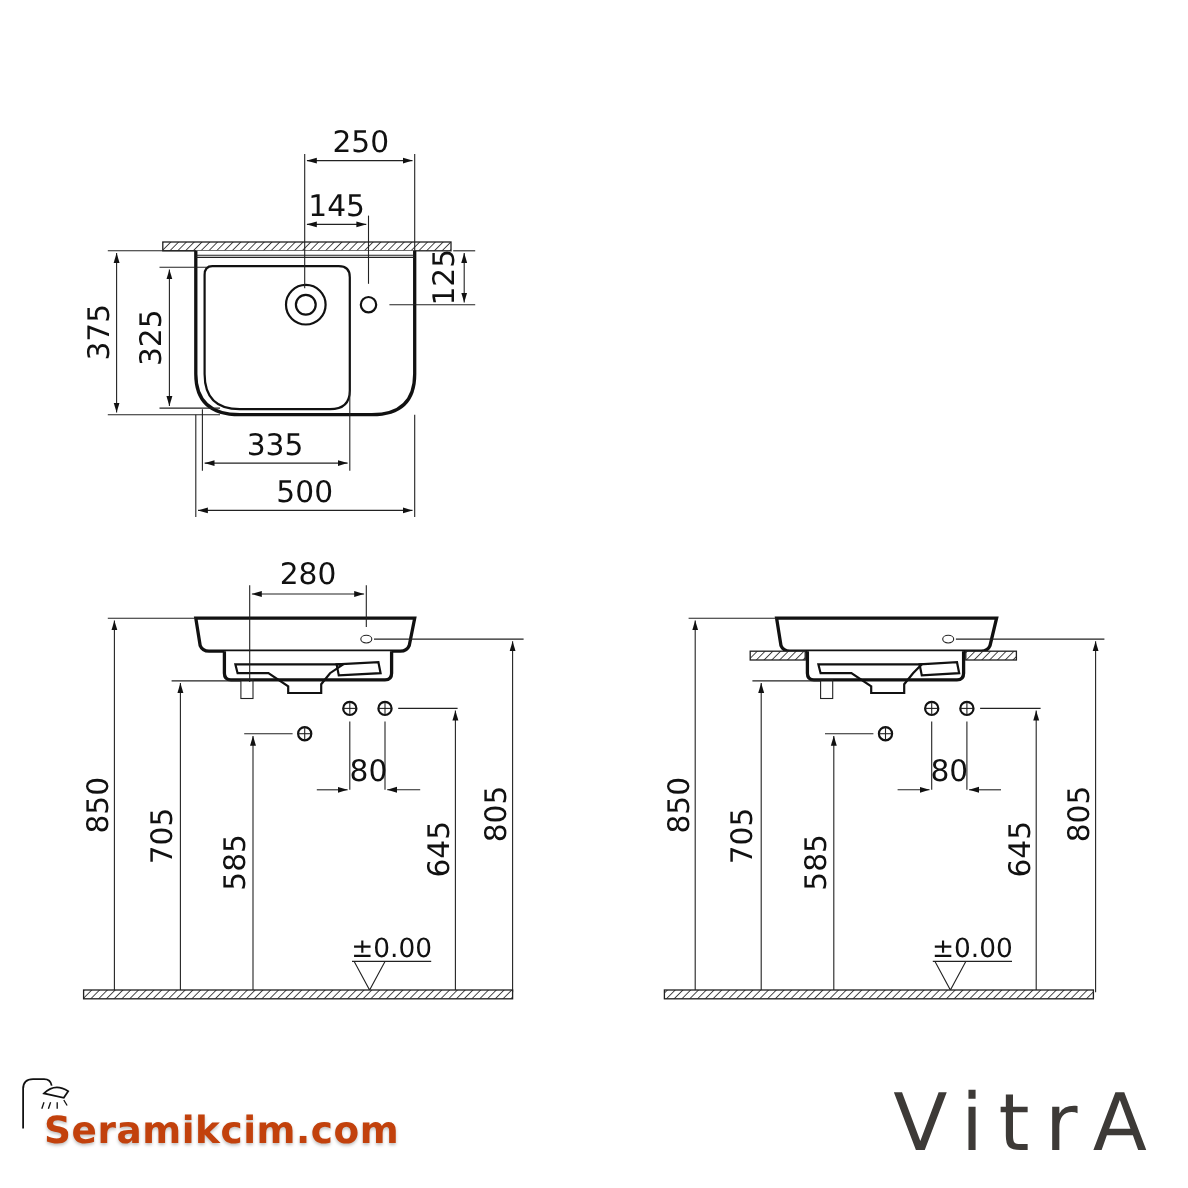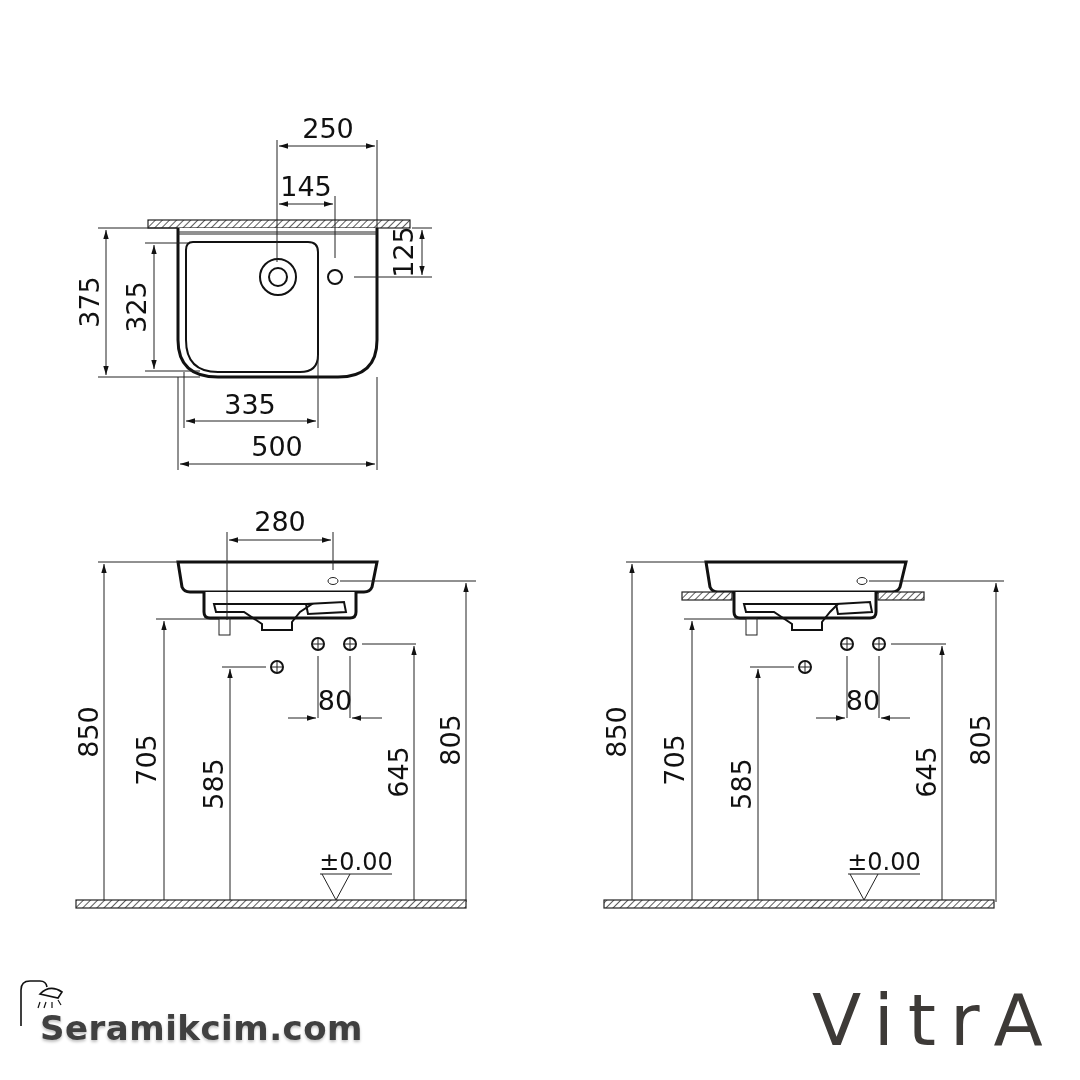--- a/index.html
+++ b/index.html
@@ -2,21 +2,21 @@
 <html><head>
 <meta charset="utf-8">
 <style>
   html,body{margin:0;padding:0;background:#ffffff;}
   body{width:1080px;height:1080px;position:relative;overflow:hidden;font-family:"DejaVu Sans",sans-serif;}
   svg.drawing{position:absolute;left:0;top:0;}
   .dim{font-family:"DejaVu Sans",sans-serif;font-size:27px;fill:#111;}
   .thin{stroke:#222;stroke-width:1;fill:none;}
   .thick{stroke:#111;stroke-width:3;fill:#fff;}
   .med{stroke:#111;stroke-width:2;fill:none;}
-  .brand-left{position:absolute;left:40px;top:1008px;font-family:"DejaVu Sans",sans-serif;font-weight:bold;font-size:34px;color:#404040;letter-spacing:0.5px;text-shadow:0 2px 3px rgba(0,0,0,0.25);}
+  .brand-left{position:absolute;left:40px;top:1008px;font-family:"DejaVu Sans",sans-serif;font-weight:bold;font-size:34px;color:#c2410c;letter-spacing:0.5px;text-shadow:0 2px 3px rgba(0,0,0,0.25);}
   .brand-right{position:absolute;left:812px;top:978px;font-family:"DejaVu Sans",sans-serif;font-weight:400;font-size:72px;color:#3d3a37;letter-spacing:14px;}
   .shower{position:absolute;left:16px;top:978px;width:60px;height:50px;}
 </style>
 </head>
 <body>
 
 <svg class="drawing" width="1080" height="1080" viewBox="0 0 1080 1080">
   <defs>
     <pattern id="hatch" width="5" height="5" patternUnits="userSpaceOnUse" patternTransform="rotate(45)">
       <rect width="5" height="5" fill="#fff"></rect>

